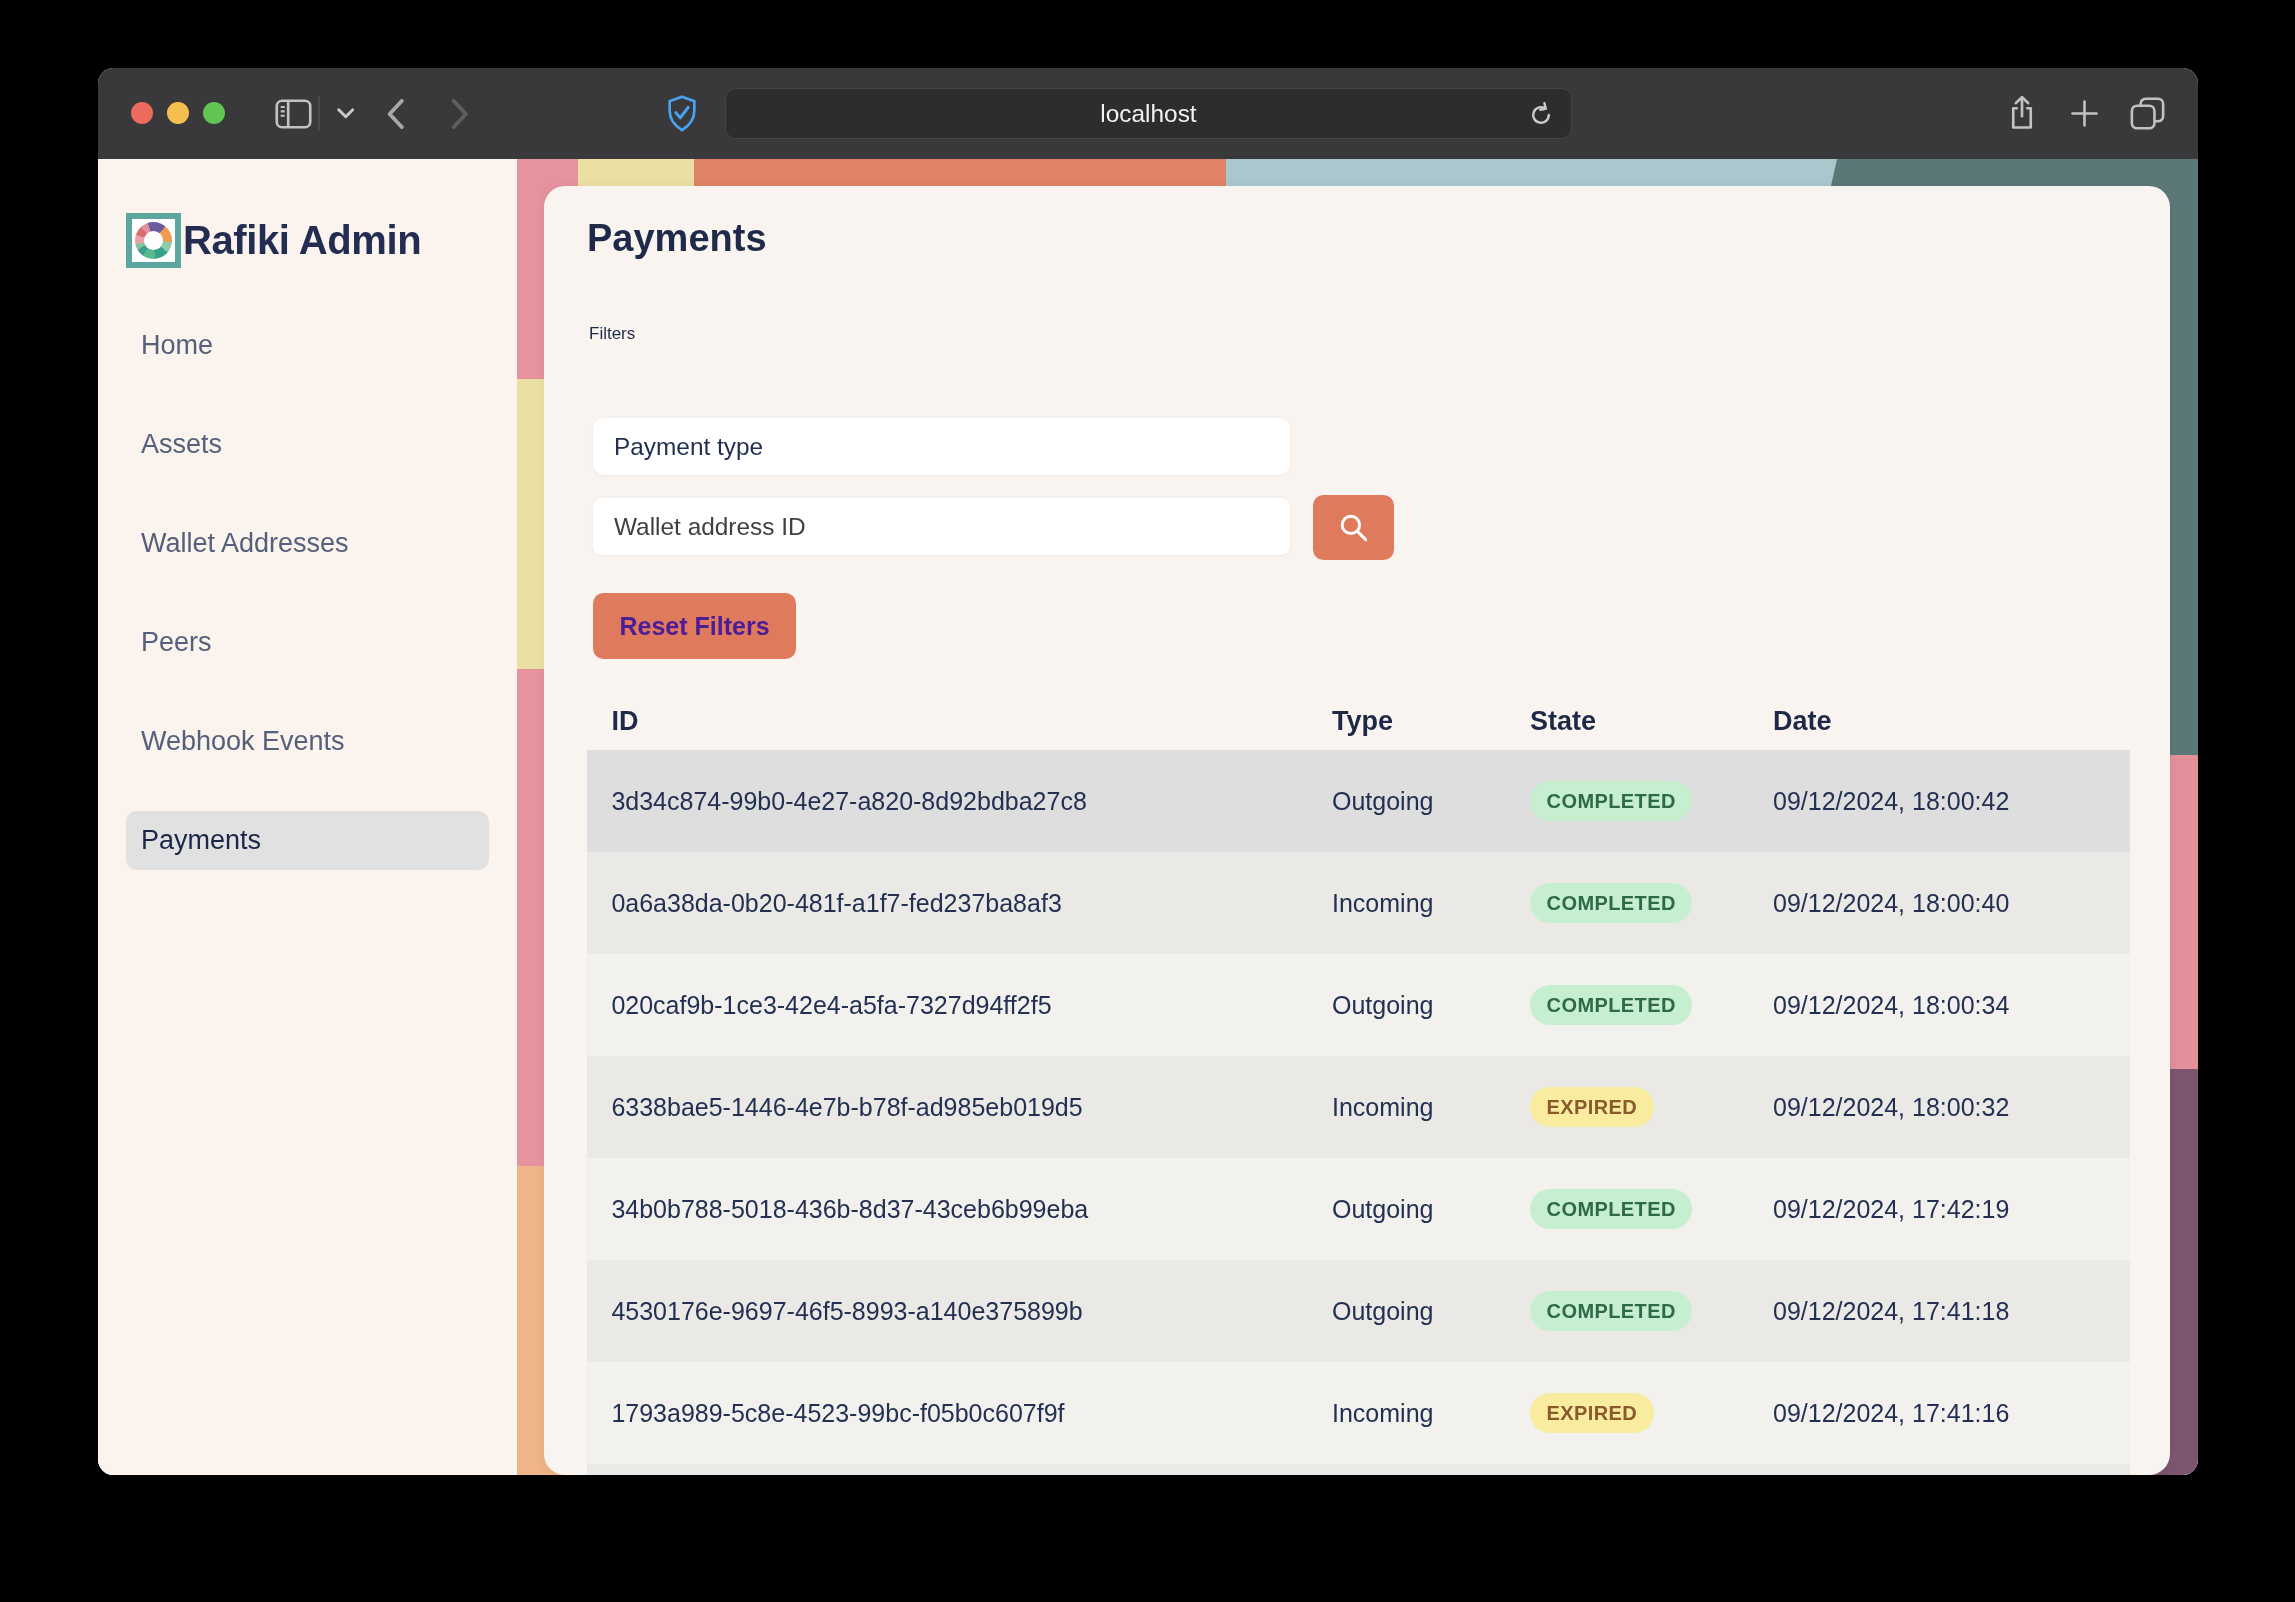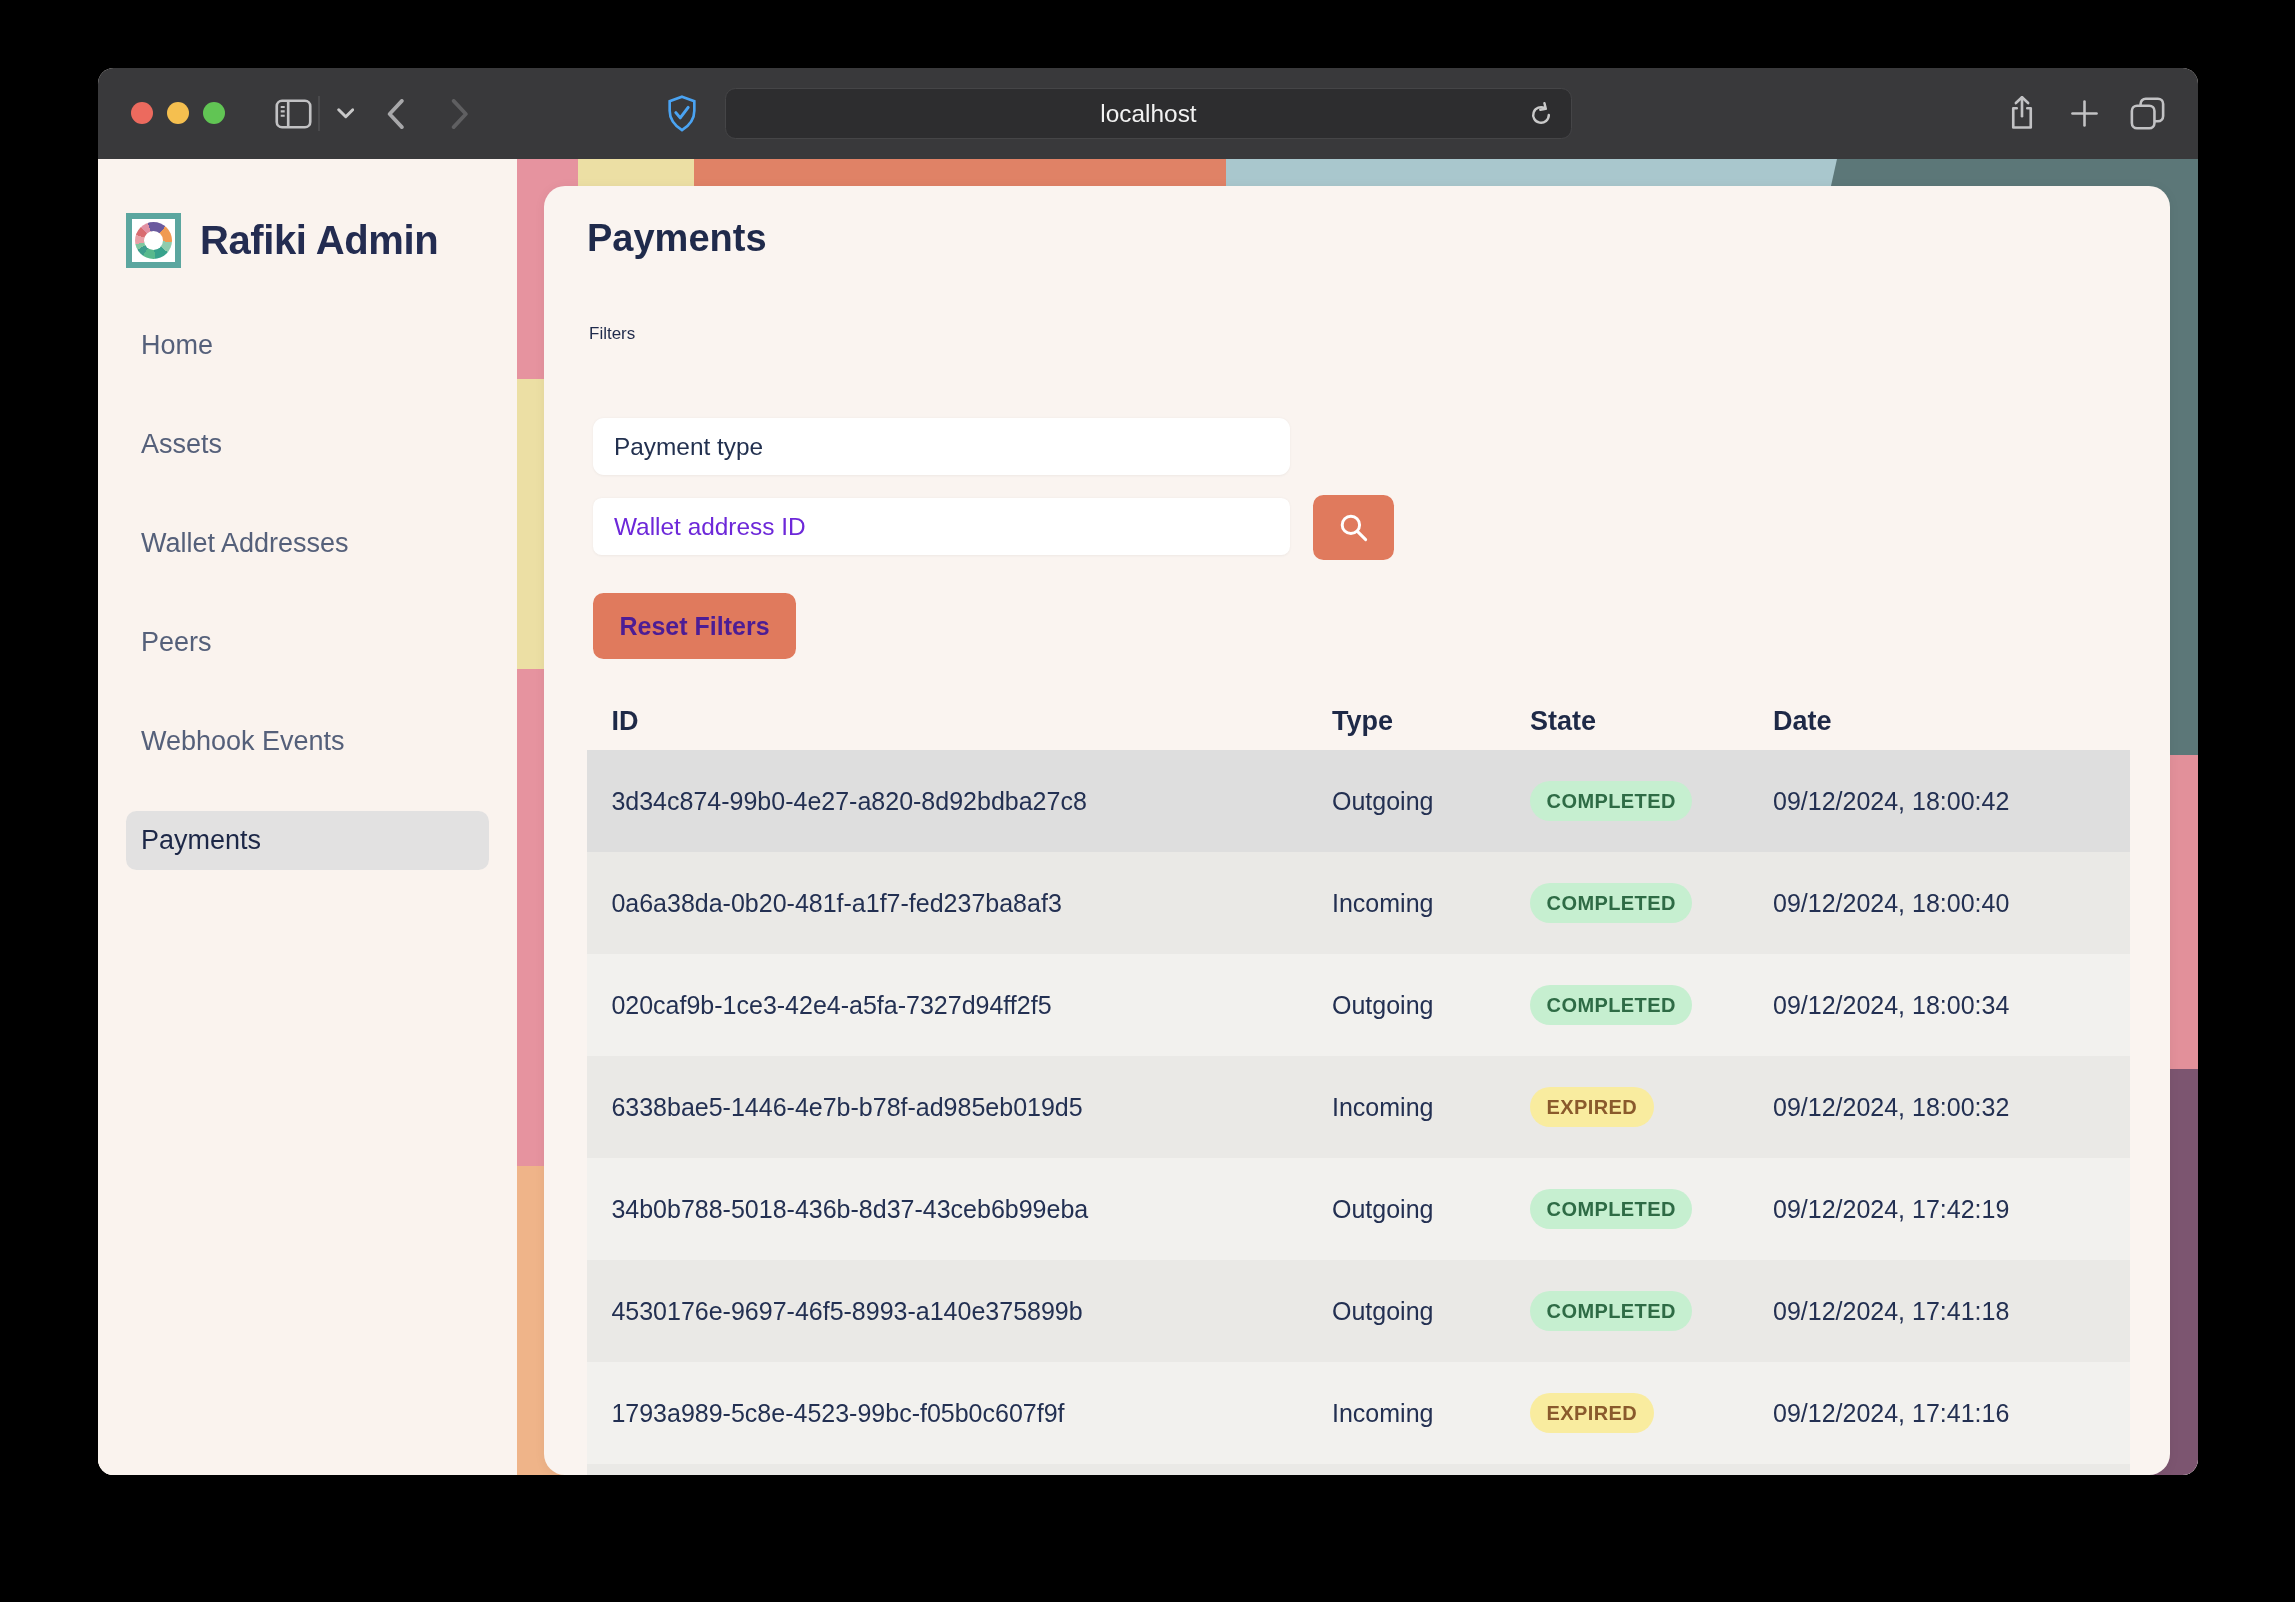--- a/index.html
+++ b/index.html
@@ -22,36 +22,36 @@
   #urlbar{position:absolute;left:627px;top:20px;width:847px;height:51px;background:#2D2D2F;border:0.9px solid #454547;border-radius:10.5px;display:flex;align-items:center;justify-content:center;}
   #urlbar .url-text{color:#F2F2F2;font-size:24.4px;}
   #refresh-btn{position:absolute;right:5.2px;top:0;height:51px;width:49px;display:flex;align-items:center;justify-content:center;color:#C9C9C9;}
 
   
   #content{position:absolute;left:0;top:91px;width:2100px;height:1316px;background:#FAF3EE;overflow:hidden;}
   .shape{position:absolute;}
 
   
   #sidebar{position:absolute;left:0;top:0;width:419px;height:100%;background:#FAF3EE;z-index:2;}
-  #brand{position:absolute;left:28px;top:54px;display:flex;align-items:center;gap:19px;}
+  #brand{position:absolute;left:28px;top:54px;display:flex;align-items:center;gap:2px;}
   #logo-frame{width:55px;height:55px;border:6.1px solid #5BA69F;background:#fff;display:flex;align-items:center;justify-content:center;}
   #logo-ring{width:37px;height:37px;border-radius:50%;background:conic-gradient(#6a5a9e 0 40deg,#f09a51 40deg 95deg,#8fccad 95deg 130deg,#37a28c 130deg 175deg,#58b98d 175deg 215deg,#3f9e8e 215deg 240deg,#7fc7a0 240deg 258deg,#e8a0a6 258deg 288deg,#d96b6f 288deg 316deg,#e291a4 316deg 342deg,#6a5a9e 342deg 360deg);position:relative;}
   #logo-ring::after{content:"";position:absolute;left:8.7px;top:8.7px;width:19px;height:19px;border-radius:50%;background:#fff;}
   #brand-text{font-size:40px;font-weight:700;color:#232C51;letter-spacing:-0.4px;}
   #nav{position:absolute;left:28px;top:157px;width:363px;display:flex;flex-direction:column;gap:40px;}
   .nav-item{height:59px;border-radius:10.5px;display:flex;align-items:center;padding-left:15px;font-size:27px;color:#55607A;cursor:pointer;}
   .nav-item.active{background:#E2E1E1;color:#1C2747;font-weight:500;}
 
   
   #card{position:absolute;left:446px;top:27px;width:1626px;height:1289px;background:#FAF4F0;border-radius:21px;z-index:2;box-shadow:0 1.7px 12.2px rgba(0,0,0,.05);}
   #page-title{position:absolute;left:43px;top:31px;font-size:38px;font-weight:600;color:#1F2A4B;}
   #filters-heading{position:absolute;left:45px;top:138px;font-size:17px;font-weight:400;color:#1F2A4B;}
   .field{position:absolute;left:49px;width:697px;height:57px;background:#fff;border-radius:8.7px;display:flex;align-items:center;padding-left:21px;font-size:24.4px;box-shadow:0 0.9px 2.6px rgba(0,0,0,.05);}
   #payment-type-select{top:232px;color:#22304F;cursor:pointer;border-radius:11px;}
-  #wallet-input{top:312px;color:#6d28d9;}
+  #wallet-input{top:312px;color:#404040;}
   #search-btn{position:absolute;left:769px;top:309px;width:81px;height:65px;background:#E07A5D;border:none;border-radius:10.5px;display:flex;align-items:center;justify-content:center;cursor:pointer;}
   #reset-btn{position:absolute;left:49px;top:407px;width:203px;height:66px;background:#E07A5D;border:none;border-radius:10.5px;color:#4c1d95;font-size:25px;font-weight:700;font-family:inherit;cursor:pointer;}
 
   
   #table{position:absolute;left:43px;top:506px;width:1543px;}
   .t-head{display:grid;grid-template-columns:745px 198px 243px 357px;height:58px;align-items:center;}
   .t-head .t-cell{font-size:27px;font-weight:700;color:#1E2947;}
   .t-row{display:grid;grid-template-columns:745px 198px 243px 357px;height:102px;align-items:center;cursor:pointer;}
   .t-cell{font-size:25px;color:#233052;white-space:nowrap;overflow:hidden;}
   .t-cell.c-id{padding-left:24.4px;}

